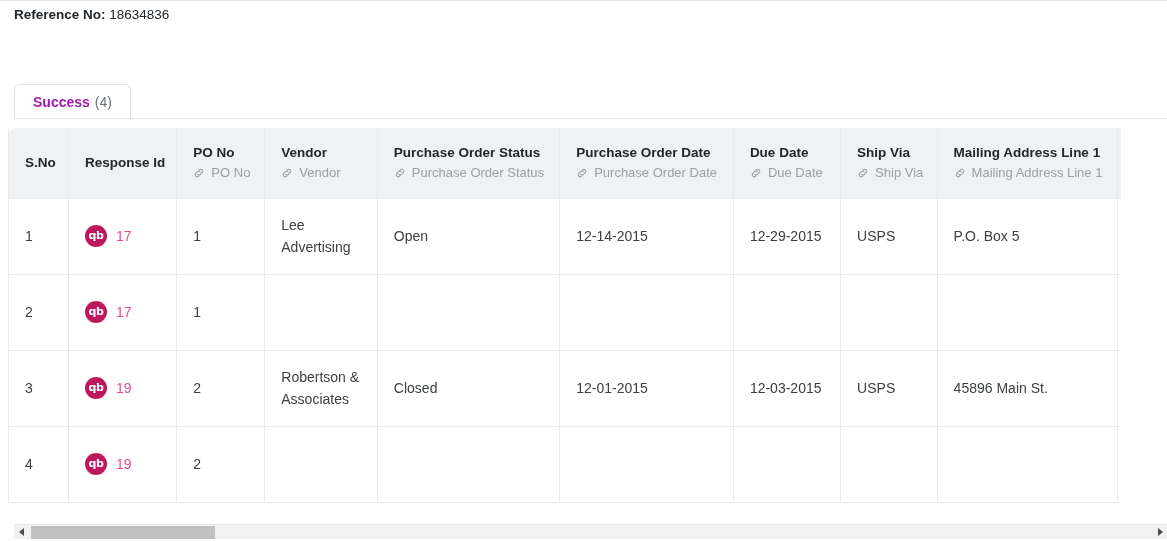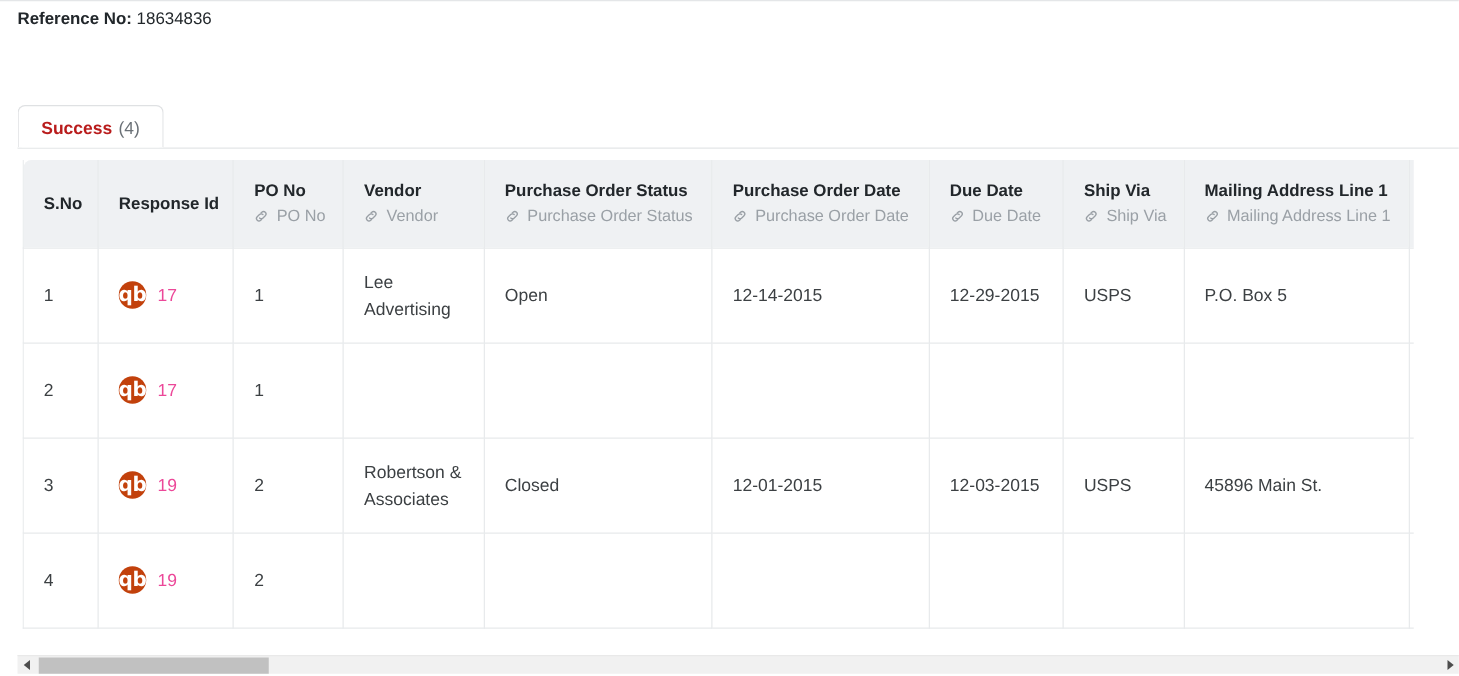--- a/index.html
+++ b/index.html
@@ -61,40 +61,40 @@
     align-items: center;
     gap: 5px;
     background: #ffffff;
     border: 1px solid #dfe1e3;
     border-bottom: none;
     border-radius: 6px 6px 0 0;
     font-size: 14px;
   }
   .tab-label {
     font-weight: bold;
-    color: #b91c1c;
+    color: #a21caf;
   }
   .tab-count {
     color: #6b7177;
     font-weight: normal;
   }
   .tab-underline {
     position: absolute;
     left: 0;
     top: 34px;
     width: 1153px;
     height: 1px;
     background: #e4e6e8;
   }
 
   
   .table-viewport {
     position: absolute;
     top: 128px;
-    left: 18px;
+    left: 8px;
     width: 1113px;
     height: 395px;
     overflow: hidden;
   }
   table.grid {
     border-collapse: collapse;
     table-layout: fixed;
     width: 1290px;
   }
   table.grid th, table.grid td {
@@ -156,23 +156,23 @@
   .resp-cell-inner {
     display: flex;
     align-items: center;
     gap: 9px;
   }
   .qb-badge {
     flex: 0 0 auto;
     width: 22px;
     height: 22px;
     border-radius: 50%;
-    background: #c2410c;
+    background: #be185d;
     color: #ffffff;
-    font-size: 16px;
+    font-size: 11px;
     font-weight: bold;
     display: flex;
     align-items: center;
     justify-content: center;
     letter-spacing: -0.3px;
     font-family: "DejaVu Sans", sans-serif;
   }
   .resp-link {
     color: #ec4899;
     font-size: 14px;

